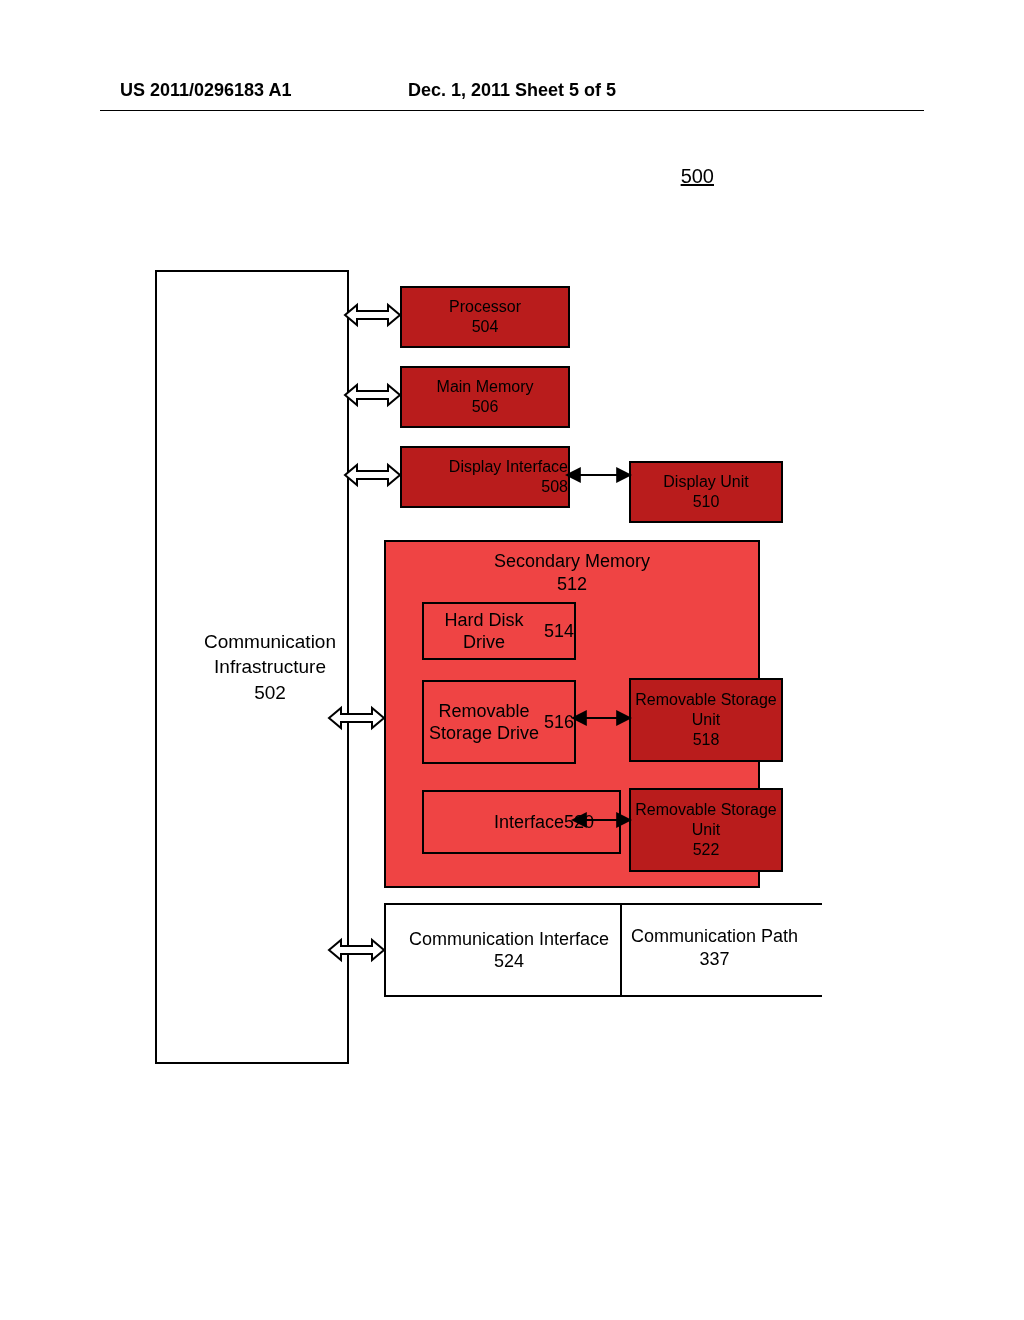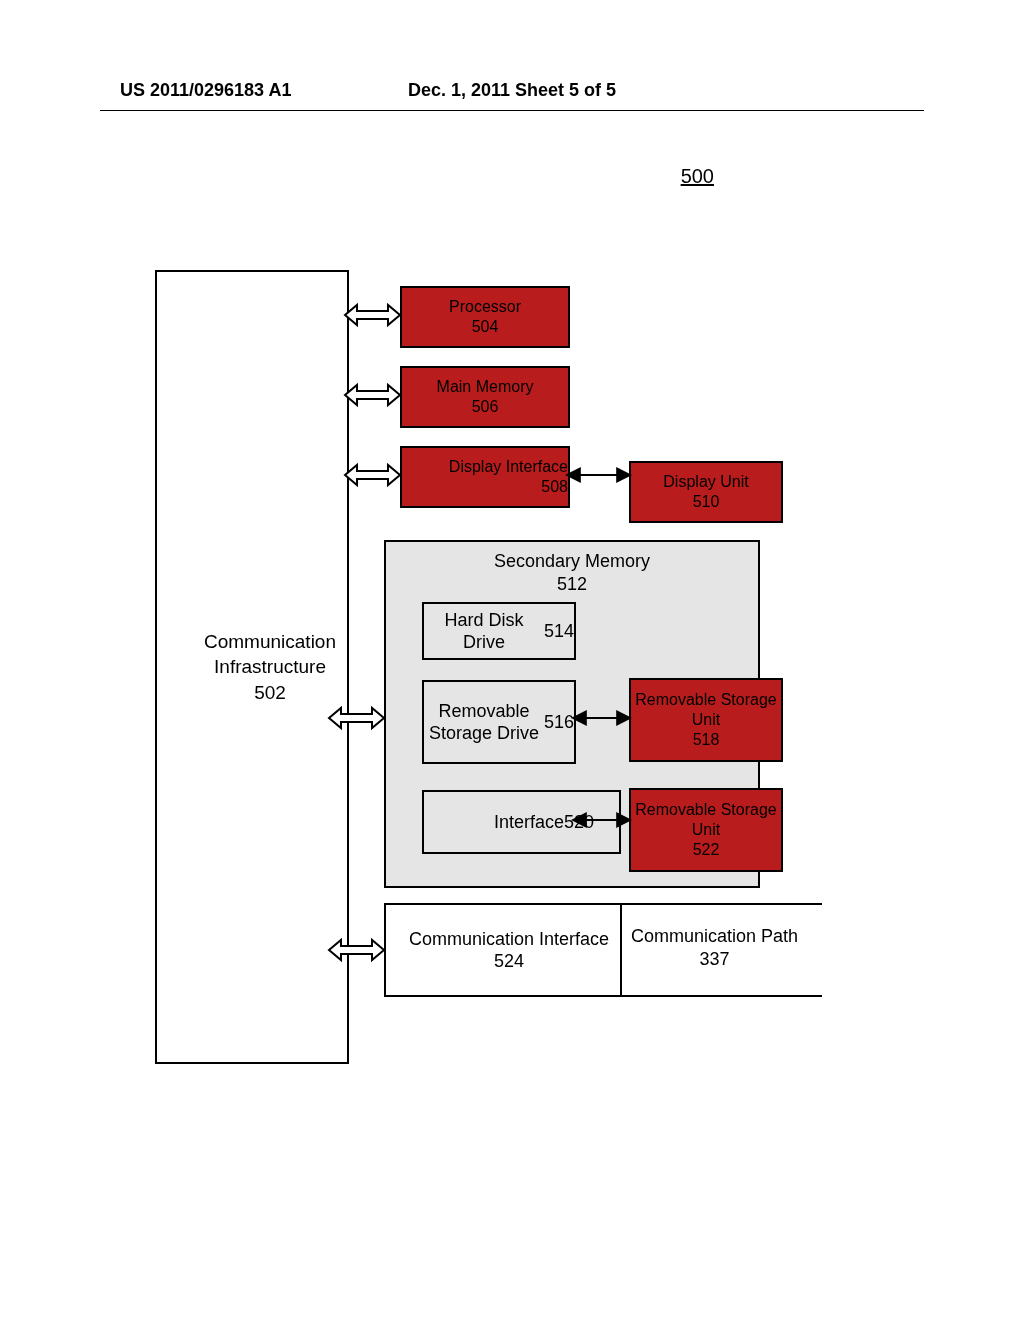--- a/index.html
+++ b/index.html
@@ -71,21 +71,21 @@
     background: #b91c1c;
   }
 
   .sec-memory-container {
     position: absolute;
     left: 384px;
     top: 540px;
     width: 372px;
     height: 344px;
     border: 2px solid #000;
-    background: #e5e5e5;
+    background: #ef4444;
   }
   .sec-title {
     position: absolute;
     top: 8px;
     left: 0; right: 0;
     text-align: center;
     font-size: 18px;
     line-height: 1.25;
   }
   .inner-box {

